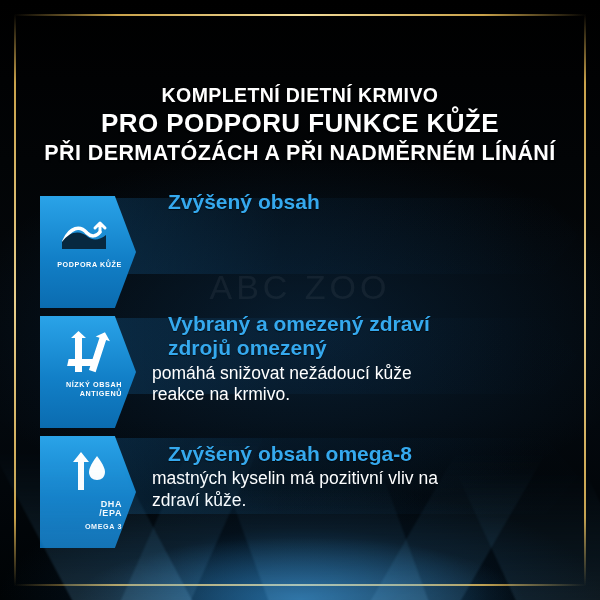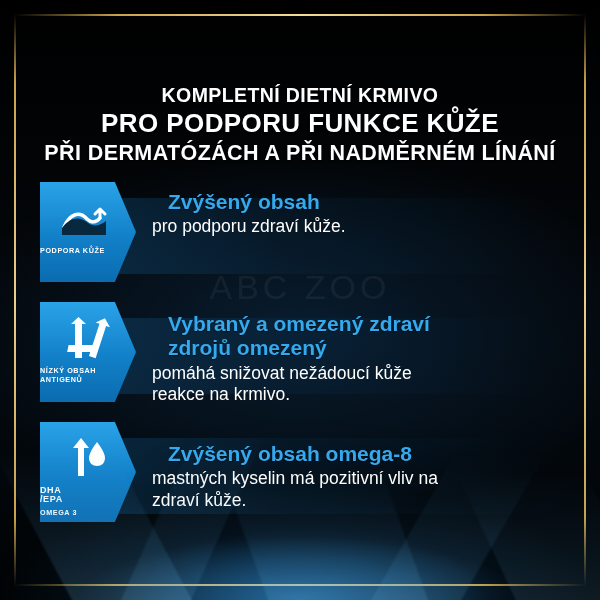--- a/index.html
+++ b/index.html
@@ -122,28 +122,28 @@
     right: 0;
     height: 100%;
     background: linear-gradient(90deg, rgba(25,120,190,0.55) 0%, rgba(12,60,100,0.30) 45%, rgba(5,25,45,0.05) 92%);
     -webkit-clip-path: polygon(0 16px, 94% 16px, 100% 50%, 94% calc(100% - 16px), 0 calc(100% - 16px));
     clip-path: polygon(0 16px, 94% 16px, 100% 50%, 94% calc(100% - 16px), 0 calc(100% - 16px));
     opacity: 0.55;
   }
   .badge {
     position: absolute;
     left: 0;
-    top: 0;
+    top: 14px;
     width: 96px;
-    height: 100px;
+    height: 112px;
     background: linear-gradient(180deg, #2aa3e8 0%, #1280c8 55%, #0b6cb0 100%);
     -webkit-clip-path: polygon(0 0, 78% 0, 100% 50%, 78% 100%, 0 100%);
     clip-path: polygon(0 0, 78% 0, 100% 50%, 78% 100%, 0 100%);
     color: #fff;
-    text-align: left;
+    text-align: right;
   }
   .badge-icon {
     height: 58px;
     display: flex;
     align-items: center;
     justify-content: center;
     padding-top: 6px;
   }
   .badge-label {
     font-size: 7.2px;
@@ -204,21 +204,20 @@
             <path d="M40 21 L40 12 M40 12 L35 17 M40 12 L45 17" fill="none" stroke="#ffffff" stroke-width="3" stroke-linecap="round" stroke-linejoin="round"></path>
             <path d="M2 31 C10 20, 20 19, 28 26 C33 30, 40 29, 46 24 L46 38 L2 38 Z" fill="#07283f"></path>
           </svg>
         </div>
         <div class="badge-label">PODPORA KŮŽE</div>
       </div>
       <div class="ftext">
         <div class="ftitle">
           <div>Zvýšený obsah</div>
         </div>
-        <div class="fbody">pro podporu zdraví kůže.</div>
       </div>
     </div>
 
     <div class="feature f2">
       <div class="band"></div>
       <div class="badge">
         <div class="badge-icon">
           <svg width="54" height="44" viewBox="0 0 54 44" aria-hidden="true">
             <path d="M10 42 L10 24 L19 4 L25 4 L25 42 Z" fill="#ffffff" opacity="0.0"></path>
             <path d="M16 6 L16 40 L23 40 L23 6 L27 6 L19.5 -1 L12 6 Z" fill="#ffffff" transform="translate(-2,3)"></path>

